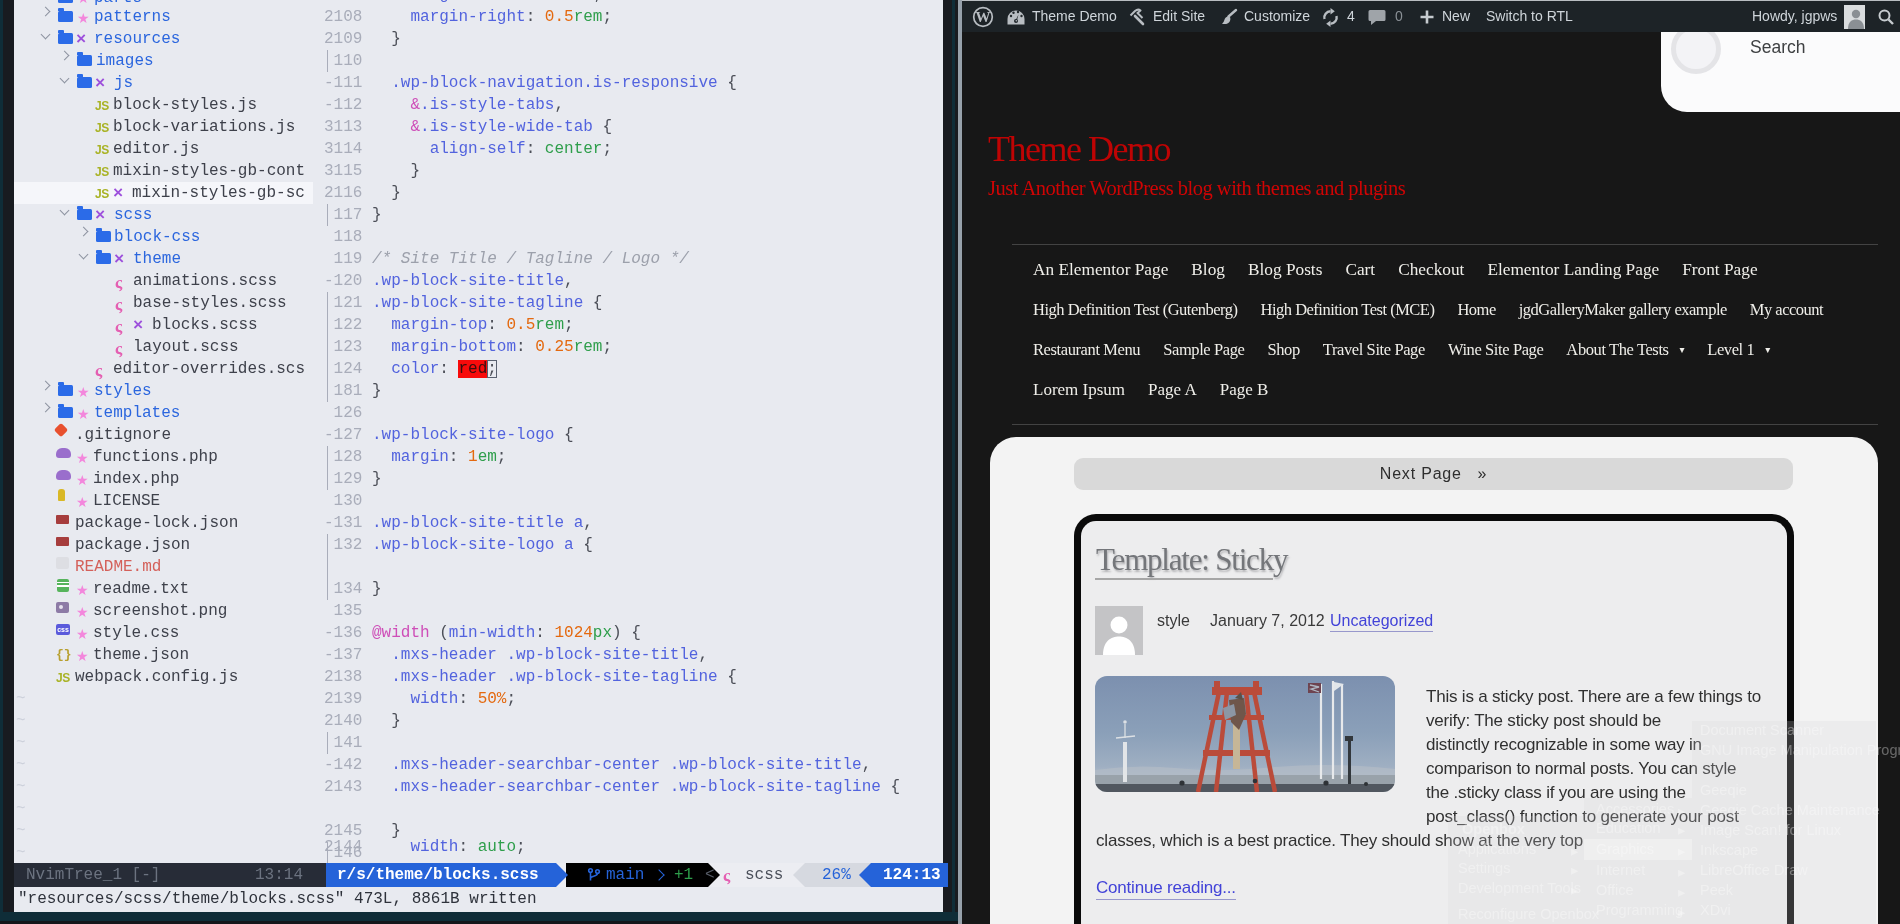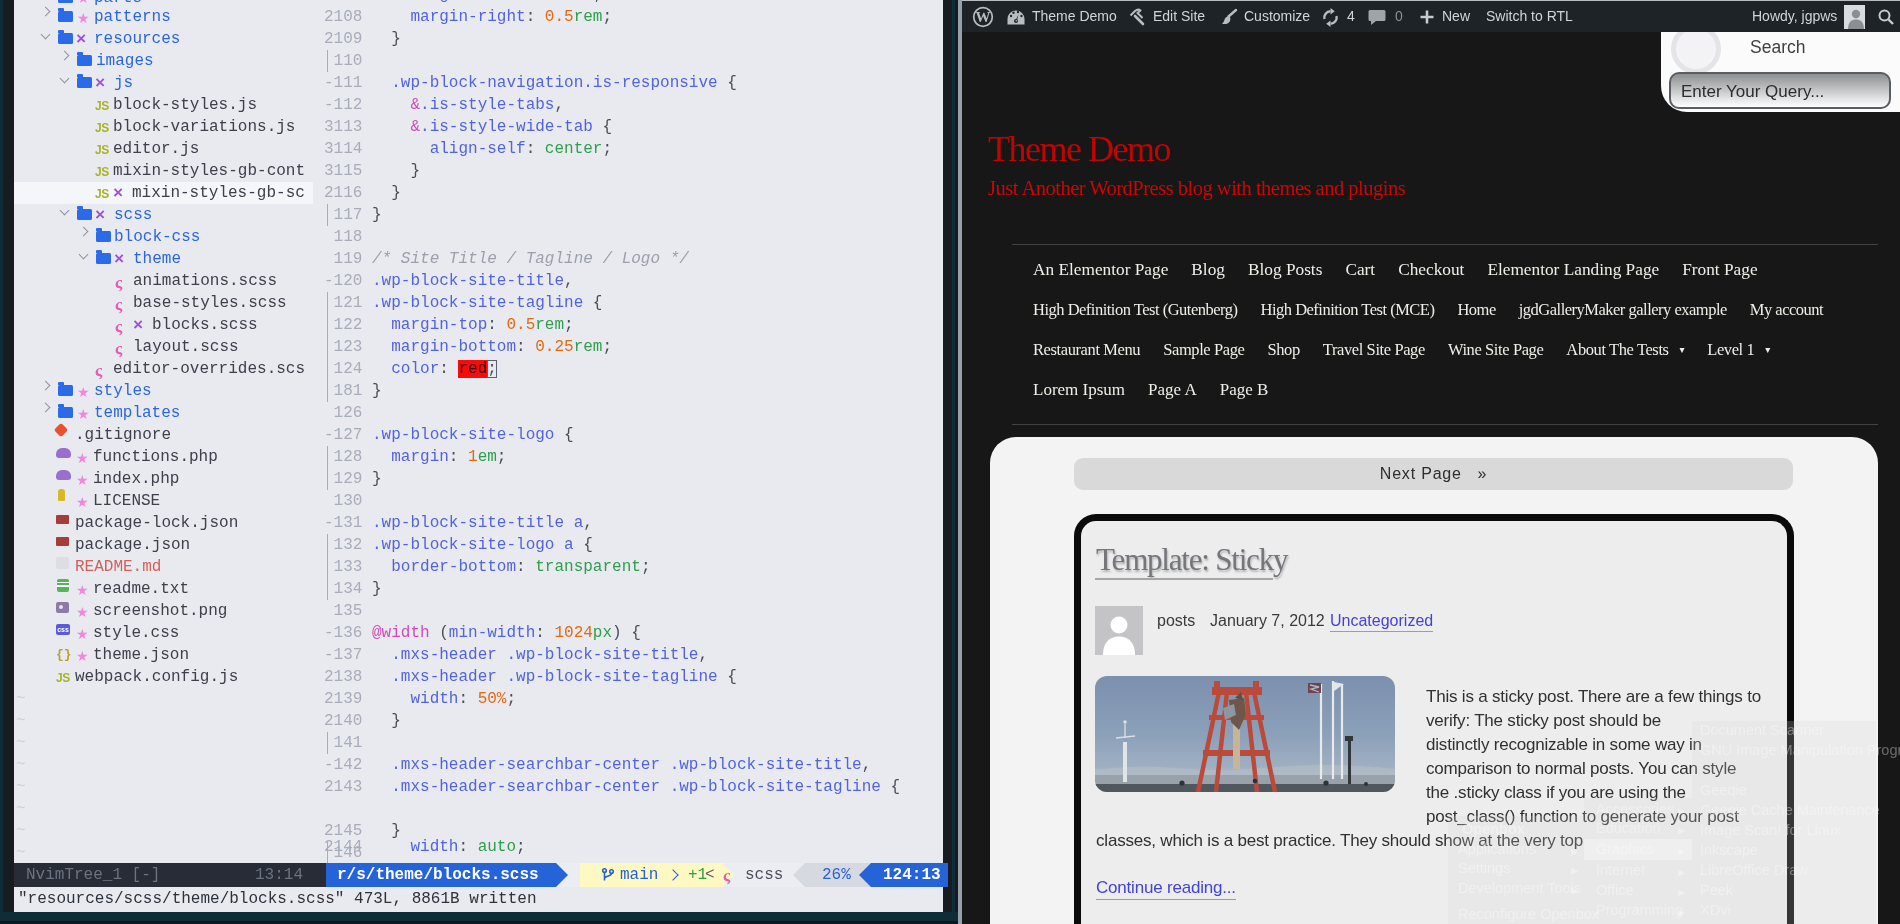--- a/index.html
+++ b/index.html
@@ -239,21 +239,20 @@
       <div class="cl" style="top:336px"><span class="n"> 123</span> <span class="d">  </span><span class="p">margin-bottom</span><span class="d">: </span><span class="o">0.25</span><span class="g">rem</span><span class="d">;</span></div>
       <div class="cl" style="top:358px"><span class="n"> 124</span> <span class="d">  </span><span class="p">color</span><span class="d">: </span><span class="r">red</span><span class="cur">;</span></div>
       <div class="cl" style="top:380px"><span class="n"> 181</span> <span class="d">}</span></div>
       <div class="cl" style="top:402px"><span class="n"> 126</span> </div>
       <div class="cl" style="top:424px"><span class="n">-127</span> <span class="p">.wp-block-site-logo</span><span class="d"> {</span></div>
       <div class="cl" style="top:446px"><span class="n"> 128</span> <span class="d">  </span><span class="p">margin</span><span class="d">: </span><span class="o">1</span><span class="g">em</span><span class="d">;</span></div>
       <div class="cl" style="top:468px"><span class="n"> 129</span> <span class="d">}</span></div>
       <div class="cl" style="top:490px"><span class="n"> 130</span> </div>
       <div class="cl" style="top:512px"><span class="n">-131</span> <span class="p">.wp-block-site-title a</span><span class="d">,</span></div>
       <div class="cl" style="top:534px"><span class="n"> 132</span> <span class="p">.wp-block-site-logo a</span><span class="d"> {</span></div>
-      <div class="cl" style="top:556px"><span class="n"> 133</span> <span class="d">  </span><span class="p">border-bottom</span><span class="d">: </span><span class="g">transparent</span><span class="d">;</span></div>
       <div class="cl" style="top:578px"><span class="n"> 134</span> <span class="d">}</span></div>
       <div class="cl" style="top:600px"><span class="n"> 135</span> </div>
       <div class="cl" style="top:622px"><span class="n">-136</span> <span class="k">@width</span><span class="d"> (</span><span class="p">min-width</span><span class="d">: </span><span class="o">1024</span><span class="g">px</span><span class="d">) {</span></div>
       <div class="cl" style="top:644px"><span class="n">-137</span> <span class="d">  </span><span class="p">.mxs-header .wp-block-site-title</span><span class="d">,</span></div>
       <div class="cl" style="top:666px"><span class="n">2138</span> <span class="d">  </span><span class="p">.mxs-header .wp-block-site-tagline</span><span class="d"> {</span></div>
       <div class="cl" style="top:688px"><span class="n">2139</span> <span class="d">    </span><span class="p">width</span><span class="d">: </span><span class="o">50%</span><span class="d">;</span></div>
       <div class="cl" style="top:710px"><span class="n">2140</span> <span class="d">  }</span></div>
       <div class="cl" style="top:732px"><span class="n"> 141</span> </div>
       <div class="cl" style="top:754px"><span class="n">-142</span> <span class="d">  </span><span class="p">.mxs-header-searchbar-center .wp-block-site-title</span><span class="d">,</span></div>
       <div class="cl" style="top:776px"><span class="n">2143</span> <span class="d">  </span><span class="p">.mxs-header-searchbar-center .wp-block-site-tagline</span><span class="d"> {</span></div>
@@ -267,21 +266,21 @@
     <div style="position:absolute;left:326.5px;top:292px;width:1.7px;height:110px;background:#A9ADBA"></div>
     <div style="position:absolute;left:326.5px;top:446px;width:1.7px;height:44px;background:#A9ADBA"></div>
     <div style="position:absolute;left:326.5px;top:534px;width:1.7px;height:66px;background:#A9ADBA"></div>
     <div style="position:absolute;left:326.5px;top:732px;width:1.7px;height:22px;background:#A9ADBA"></div>
     <div style="position:absolute;left:326.5px;top:842px;width:1.7px;height:22px;background:#A9ADBA"></div>
     <div id="stl">
  <div class="seg" style="left:0;width:312px;background:#272C37;color:#6C7380">
         <span style="position:absolute;left:12px">NvimTree_1 [-]</span>
         <span style="position:absolute;left:241px">13:14</span>
       </div>
- <div class="seg" style="left:566px;width:154px;background:#fef9c3;clip-path:polygon(0 0,calc(100% - 12px) 0,100% 50%,calc(100% - 12px) 100%,0 100%)">
+ <div class="seg" style="left:552px;width:154px;background:#000000;clip-path:polygon(0 0,calc(100% - 12px) 0,100% 50%,calc(100% - 12px) 100%,0 100%)">
    <svg style="position:absolute;left:20px;top:4px" width="16" height="16" viewBox="0 0 16 16" fill="none" stroke="#2563D9" stroke-width="1.6">
           <circle cx="4.5" cy="3.5" r="1.8"></circle>
           <circle cx="11.5" cy="4.5" r="1.8"></circle>
           <path d="M4.5 5.3 L4.5 13.5 M11.5 6.3 C11.5 10,4.5 8.5,4.5 11.5"></path>
         </svg>
    <span style="position:absolute;left:40px;color:#2563D9">main</span>
    <span style="position:absolute;left:89px;width:8px;height:8px;top:8px;border-right:1.8px solid #2563D9;border-bottom:1.8px solid #2563D9;transform:rotate(-45deg)"></span>
    <span style="position:absolute;left:108px;color:#2E9E4B">+1</span>
  </div>
  <div class="seg" style="left:312px;width:242px;background:#2563D9;color:#FFF;font-weight:bold;clip-path:polygon(0 0,calc(100% - 12px) 0,100% 50%,calc(100% - 12px) 100%,0 100%)">
@@ -357,23 +356,20 @@
   </div>
   <svg style="position:absolute;left:915px;top:7px" width="18" height="18" viewBox="0 0 18 18">
           <circle cx="7.5" cy="7.5" r="5" fill="none" stroke="#C6CBCF" stroke-width="2"></circle>
           <path d="M11.5 11.5 L16 16" stroke="#C6CBCF" stroke-width="2.4"></path>
         </svg>
  </div>
 
  <div style="position:absolute;left:699px;top:32px;width:239px;height:80px;background:#FBFBFC;border-bottom-left-radius:26px;overflow:hidden">
    <div style="position:absolute;left:10px;top:-8px;width:50px;height:50px;border-radius:50%;background:#F3F3F6;border:5px solid #E4E4E7"></div>
    <span style="position:absolute;left:89px;top:5px;font-size:17.5px;color:#3E4042">Search</span>
-   <div style="position:absolute;left:8px;top:40px;width:222px;height:37px;border:2px solid #5A5E62;border-radius:10px;background:linear-gradient(180deg,#8E9092 0%,#AEB0B2 30%,#E3E4E5 75%,#FEFEFE 100%)">
-     <span style="position:absolute;left:10px;top:8px;font-size:17px;color:#2B2D2F">Enter Your Query...</span>
-   </div>
  </div>
 
  <div style="position:absolute;left:26px;top:128px;font-family:'Liberation Serif',serif;font-size:36px;letter-spacing:-1.5px;color:#BF0404">Theme Demo</div>
  <div style="position:absolute;left:26px;top:177px;font-family:'Liberation Serif',serif;font-size:20.5px;letter-spacing:-0.5px;color:#CF0404">Just Another WordPress blog with themes and plugins</div>
 
  <div style="position:absolute;left:50px;top:244px;width:866px;height:1px;background:#434343"></div>
  <div style="position:absolute;left:50px;top:424px;width:866px;height:1px;background:#434343"></div>
  <div class="mrow" style="top:260px;font-size:17.3px">
         <span>An Elementor Page</span>
         <span>Blog</span>
@@ -410,21 +406,21 @@
 
    <div style="position:absolute;left:84px;top:77px;width:720px;height:410px;background:#EDEDEE;border:7px solid #0A0A0A;border-radius:22px;border-bottom:none;border-bottom-left-radius:0;border-bottom-right-radius:0">
      <div style="position:absolute;left:15px;top:21px;font-family:'Liberation Serif',serif;font-size:31px;letter-spacing:-1.2px;color:#74767A;text-shadow:1px 1.5px 2px rgba(70,70,75,0.35)">Template: Sticky</div>
      <div style="position:absolute;left:14px;top:57px;width:178px;height:2px;background:#A6A6A6"></div>
      <div style="position:absolute;left:14px;top:85px;width:48px;height:49px;background:#C4C4C6">
        <svg width="48" height="49" viewBox="0 0 48 49">
               <circle cx="24" cy="19" r="8.5" fill="#fff"></circle>
               <path d="M8 49 C8 35,16 30.5,24 30.5 C32 30.5,40 35,40 49 Z" fill="#fff"></path>
             </svg>
      </div>
-     <span class="meta" style="left:76px;top:91px;color:#3A3A3A">posts</span>
+     <span class="meta" style="left:76px;top:91px;color:#3A3A3A">style</span>
      <span class="meta" style="left:129px;top:91px;color:#3A3A3A">January 7, 2012</span>
      <span class="meta" style="left:249px;top:91px;color:#4243D8;border-bottom:1px solid #9898CC;padding-bottom:1px">Uncategorized</span>
      <div id="photo" style="position:absolute;left:14px;top:155px;width:300px;height:116px;border-radius:12px;overflow:hidden"><svg width="300" height="116" viewBox="0 0 300 116">
 <defs>
                 <linearGradient id="sky" x1="0" y1="0" x2="0" y2="1">
 <stop offset="0" stop-color="#7C90AF"></stop>
                   <stop offset="0.5" stop-color="#8BA0B9"></stop>
                   <stop offset="0.78" stop-color="#9FAFC2"></stop>
                   <stop offset="0.95" stop-color="#BEC7D1"></stop>
                 </linearGradient>

